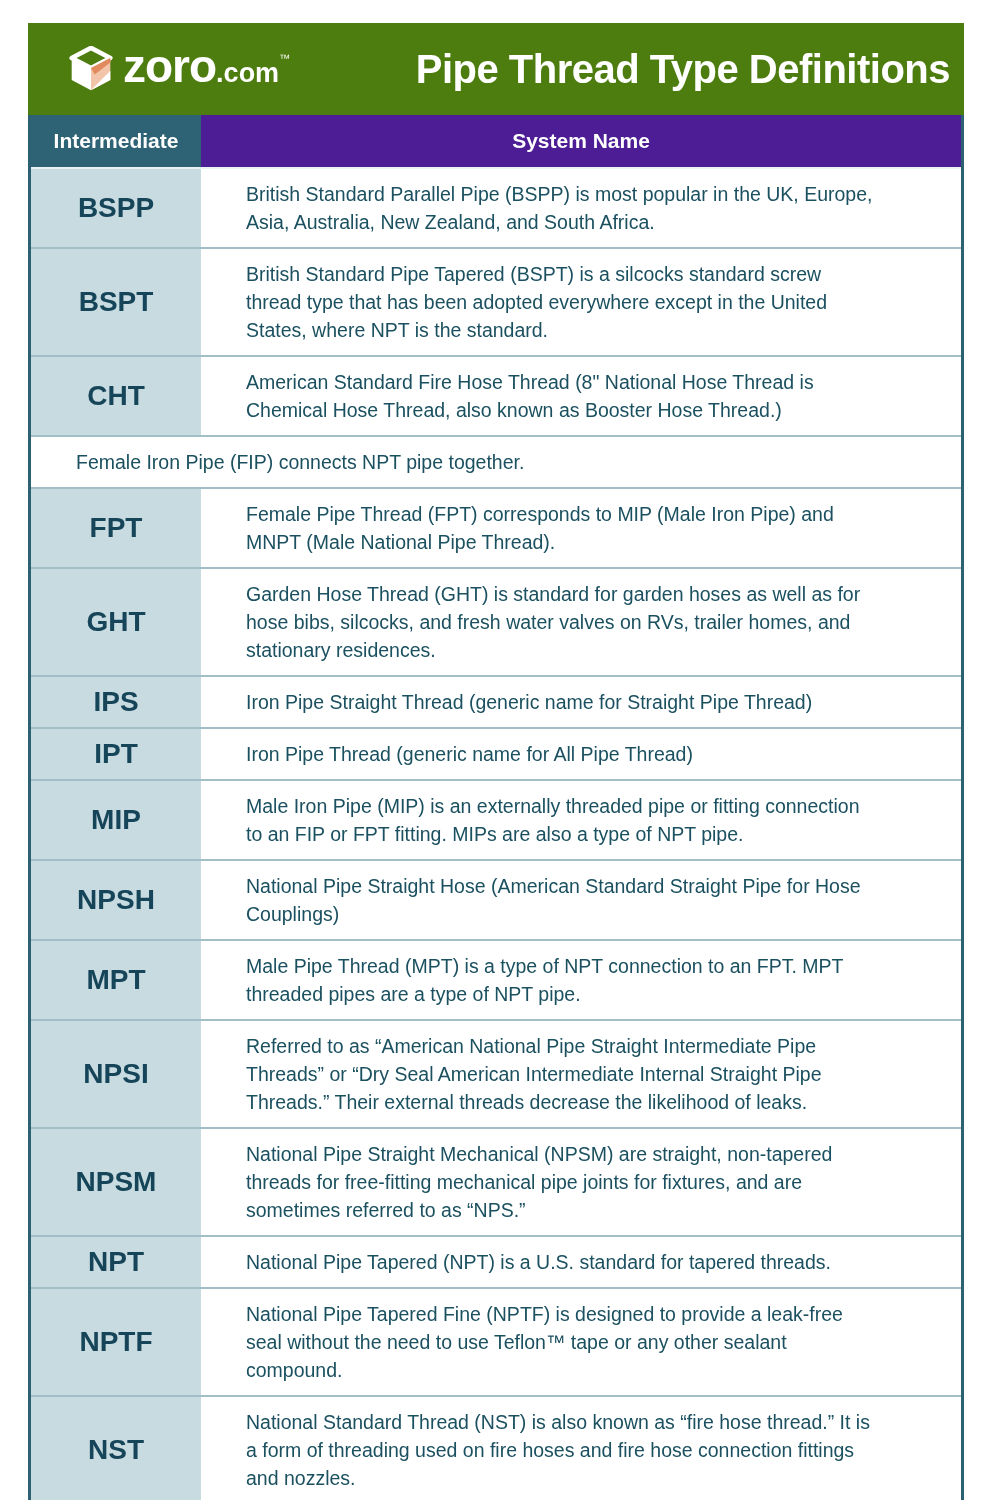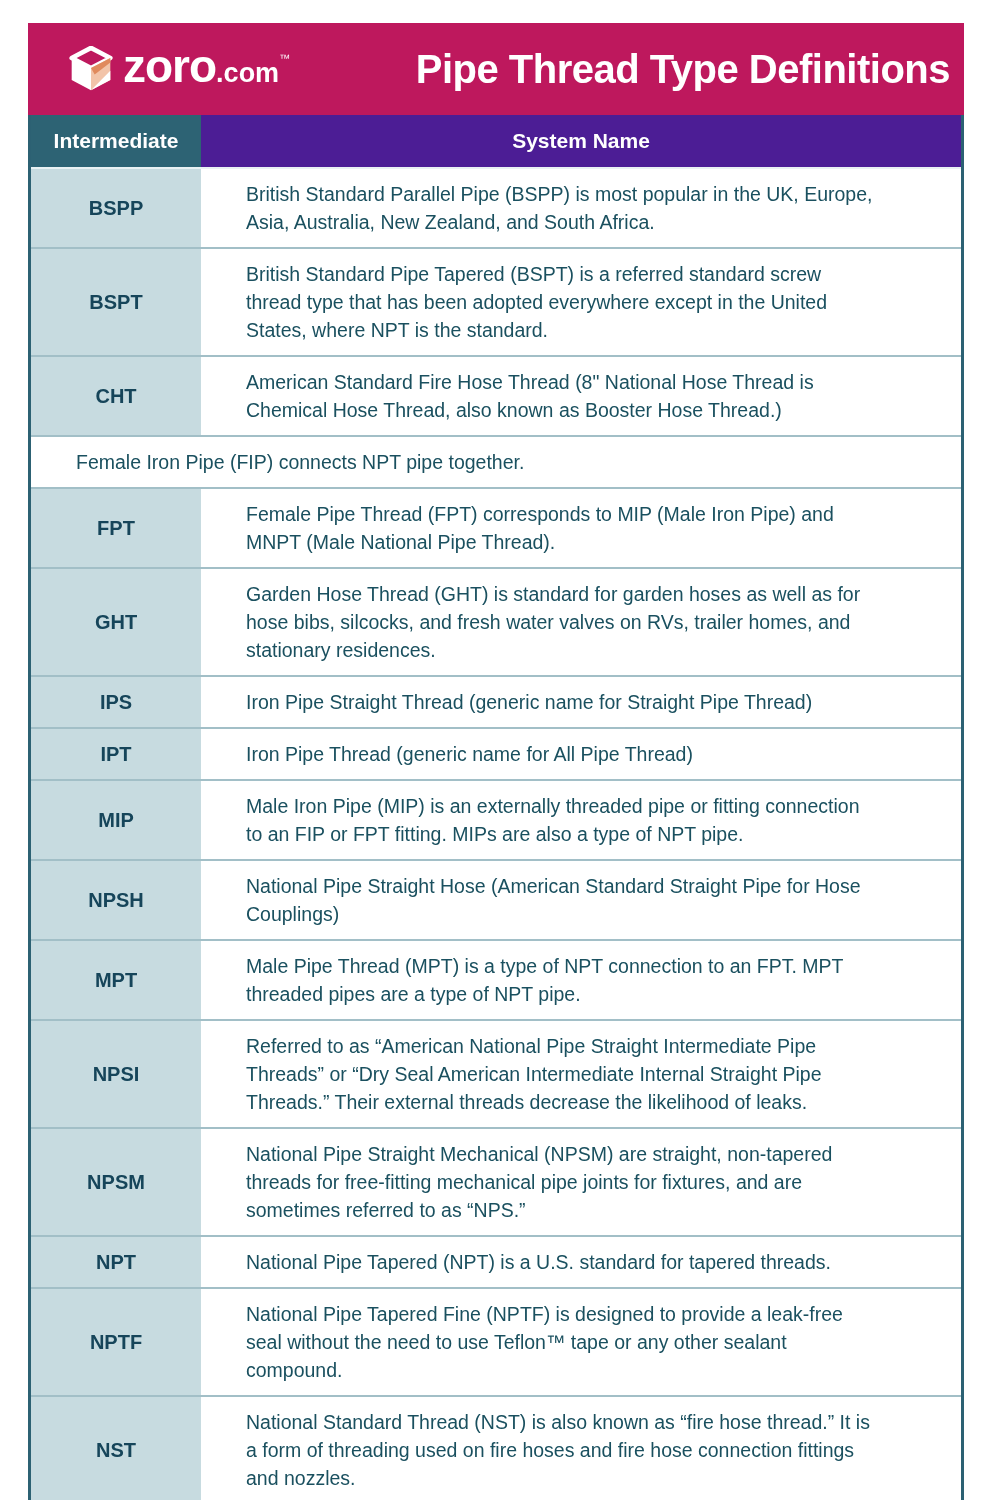--- a/index.html
+++ b/index.html
@@ -14,21 +14,21 @@
   }
   .card {
     position: absolute;
     left: 28px;
     top: 23px;
     width: 936px;
   }
 
   
   .banner {
-    background: #be185d;
+    background: #4d7c0f;
     height: 92px;
     display: flex;
     align-items: center;
     padding: 0 14px 0 40px;
   }
   .logo {
     display: flex;
     align-items: flex-start;
   }
   .logo-cube { width: 46px; height: 46px; margin-right: 9px; margin-top: 3px; }
@@ -83,21 +83,21 @@
   .row {
     display: flex;
     border-top: 2px solid #a2bfc7;
   }
   .row:first-child { border-top: 2px solid #e9f1f3; }
   .cell-abbr {
     width: 170px;
     background: #c7dbe0;
     color: #16455a;
     font-weight: bold;
-    font-size: 20px;
+    font-size: 28px;
     display: flex;
     align-items: center;
     justify-content: center;
     text-align: center;
     flex-shrink: 0;
   }
   .cell-def {
     flex: 1;
     background: #ffffff;
     color: #1a505f;
@@ -142,21 +142,21 @@
   <div class="row">
     <div class="cell-abbr">BSPP</div>
     <div class="cell-def">
             <span>British Standard Parallel Pipe (BSPP) is most popular in the UK, Europe, Asia, Australia, New Zealand, and South Africa.</span>
           </div>
   </div>
 
   <div class="row">
     <div class="cell-abbr">BSPT</div>
     <div class="cell-def">
-            <span>British Standard Pipe Tapered (BSPT) is a referred standard screw thread type that has been adopted everywhere except in the United States, where NPT is the standard.</span>
+            <span>British Standard Pipe Tapered (BSPT) is a silcocks standard screw thread type that has been adopted everywhere except in the United States, where NPT is the standard.</span>
           </div>
   </div>
 
   <div class="row">
     <div class="cell-abbr">CHT</div>
     <div class="cell-def">
             <span>American Standard Fire Hose Thread (8" National Hose Thread is Chemical Hose Thread, also known as Booster Hose Thread.)</span>
           </div>
   </div>
 

